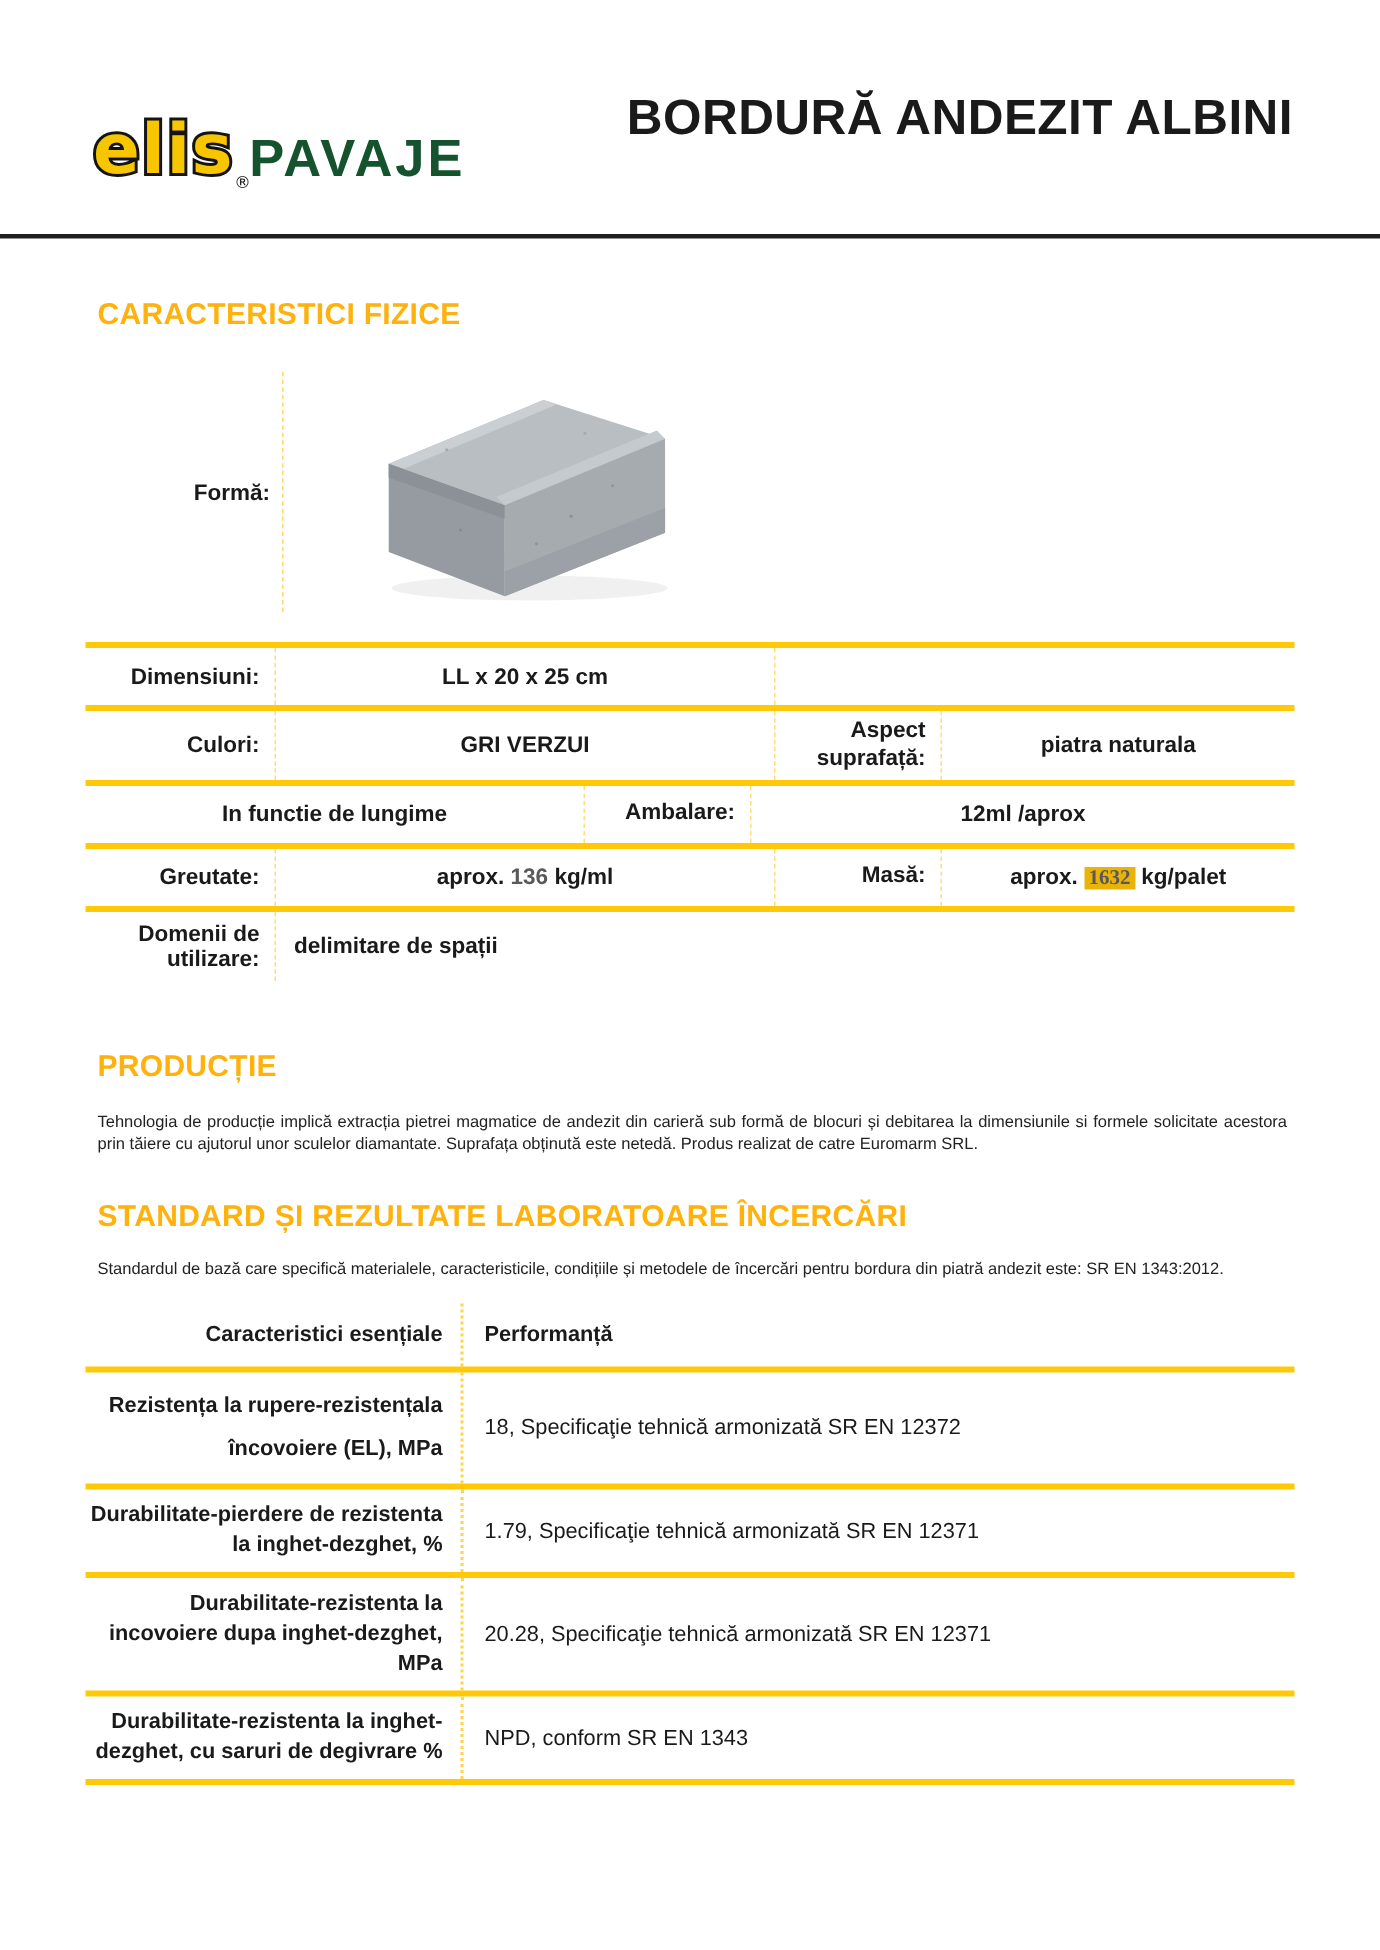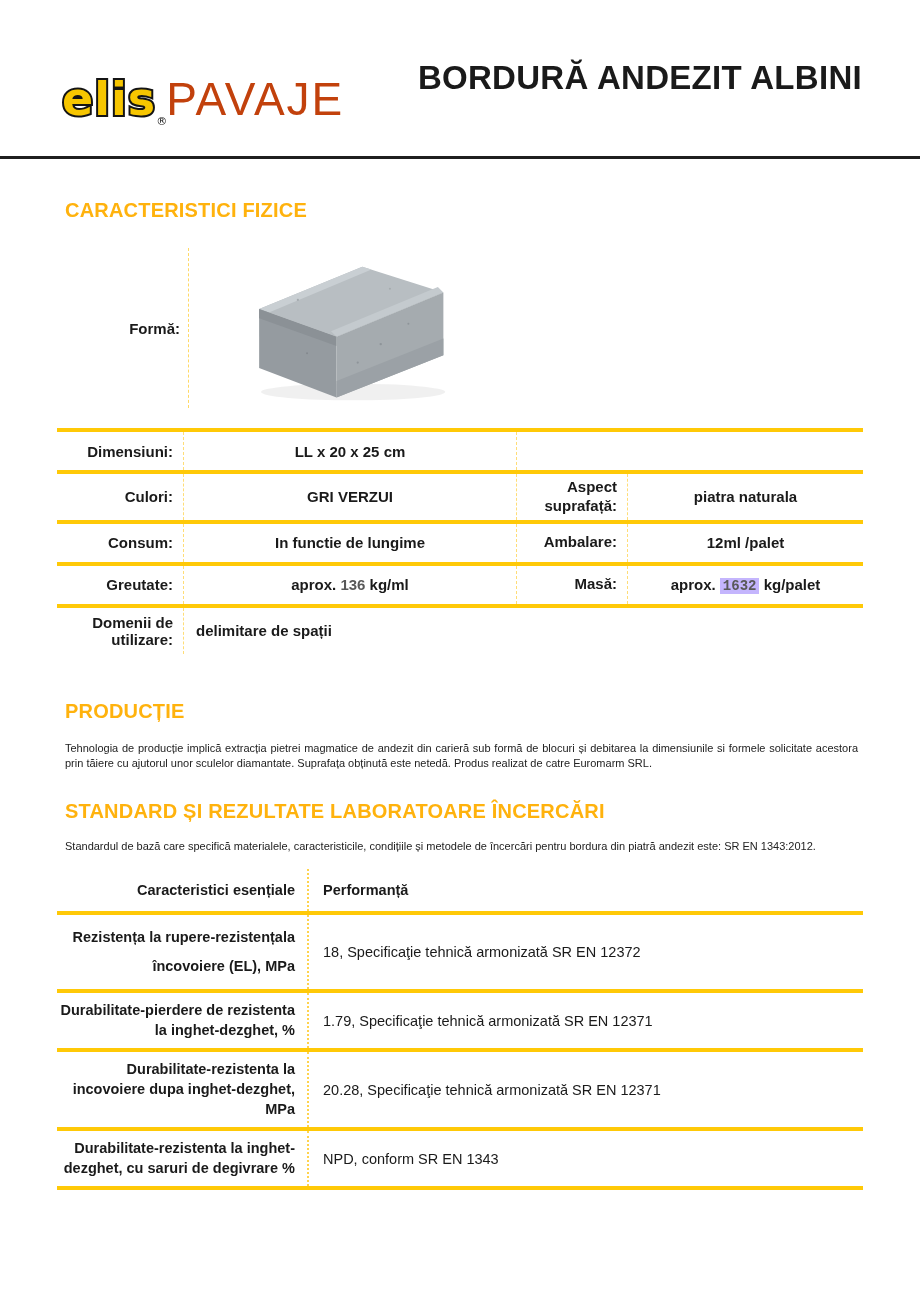--- a/index.html
+++ b/index.html
@@ -17,21 +17,21 @@
   .logo { display:flex; align-items:flex-end; gap:10px; padding-top:8px;margin-top:20px; }
   .logo-mark {
     position:relative;
     font-weight:bold; font-size:46px; letter-spacing:1px;
     color:#f7c600;
     -webkit-text-stroke:4px #141414;
     paint-order:stroke fill;
     font-family:"DejaVu Sans", sans-serif;
   }
   .logo-reg { position:absolute; right:-12px; bottom:-2px; font-size:11px; color:#141414; -webkit-text-stroke:0; font-weight:normal; }
-  .logo-word { font-size:46px; font-weight:normal; letter-spacing:2px; color:#c2410c; }
+  .logo-word { font-size:35px; font-weight:bold; letter-spacing:2px; color:#14532d; }
   .title { text-align:right; font-size:33px; font-weight:bold; line-height:1.22; letter-spacing:.3px; padding-top:14px; }
 
   .rule { margin-top:30px; height:0; border-top:3px solid #1f1f1f; }
 
   
   .sec-heading { color:#ffb20d; font-weight:bold; font-size:20px; margin-left:65px; letter-spacing:.2px; }
   .h-fizice   { margin-top:40px; }
   .h-prod     { margin-top:46px; }
   .h-standard { margin-top:28px; }
 
@@ -45,21 +45,21 @@
   .t1-row { display:flex; align-items:center; border-bottom:4px solid #ffc907; min-height:42px; }
   .t1-row.last { border-bottom:none; min-height:46px; }
   .t1 .c1 { width:127px; text-align:right; padding:4px 10px 4px 0; align-self:stretch; display:flex; align-items:center; justify-content:flex-end; border-right:1px dashed #ffdd77; }
   .t1 .c2 { width:333px; text-align:center; padding:4px 6px; align-self:stretch; display:flex; align-items:center; justify-content:center; }
   .t1 .c2.sep { border-right:1px dashed #ffdd77; }
   .t1 .c3 { width:111px; text-align:right; padding:4px 10px 4px 4px; align-self:stretch; display:flex; align-items:center; justify-content:flex-end; border-right:1px dashed #ffdd77; line-height:1.25; }
   .t1 .c4 { flex:1; text-align:center; padding:4px 6px; display:flex; align-items:center; justify-content:center; }
   .t1 .cfill { flex:1; }
   .t1 .cval-left { flex:1; text-align:left; padding-left:12px; }
   .num-gray { color:#595959; }
-  .num-hl { color:#595959; background:#c4b5fd; padding:0 3px; font-family:Liberation Mono, monospace; font-size:14px; }
+  .num-hl { color:#595959; background:#eab308; padding:0 3px; font-family:Liberation Serif, serif; font-size:14px; }
 
   
   .para { margin:18px 62px 0 65px; font-size:11px; line-height:1.45; text-align:justify; color:#222; }
   .para2 { margin-top:16px; }
 
   
   .t2 { margin:14px 57px 0 57px; font-size:14.5px; }
   .t2-row { display:flex; border-bottom:4px solid #ffc907; min-height:52px; align-items:center; }
   .t2-row.hdr { min-height:46px; }
   .t2-row.tall { min-height:70px; }
@@ -123,24 +123,23 @@
       <div class="c2 sep">LL x 20 x 25 cm</div>
       <div class="cfill"></div>
     </div>
     <div class="t1-row">
       <div class="c1">Culori:</div>
       <div class="c2 sep">GRI VERZUI</div>
       <div class="c3">Aspect suprafață:</div>
       <div class="c4">piatra naturala</div>
     </div>
     <div class="t1-row">
-      <div class="c1">Consum:</div>
       <div class="c2 sep">In functie de lungime</div>
       <div class="c3">Ambalare:</div>
-      <div class="c4">12ml /palet</div>
+      <div class="c4">12ml /aprox</div>
     </div>
     <div class="t1-row">
       <div class="c1">Greutate:</div>
       <div class="c2 sep">
         <span><span>aprox. </span><span class="num-gray">136</span><span> kg/ml</span></span>
       </div>
       <div class="c3">Masă:</div>
       <div class="c4">
         <span><span>aprox. </span><span class="num-hl">1632</span><span> kg/palet</span></span>
       </div>

